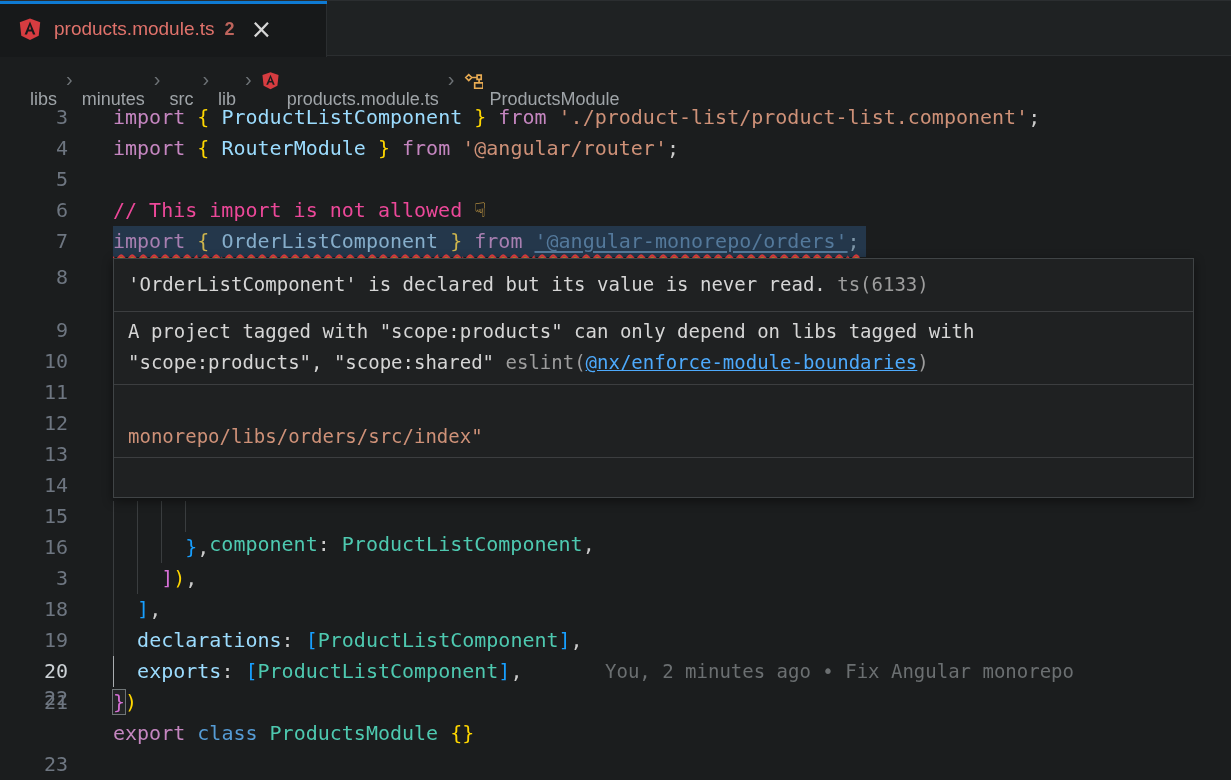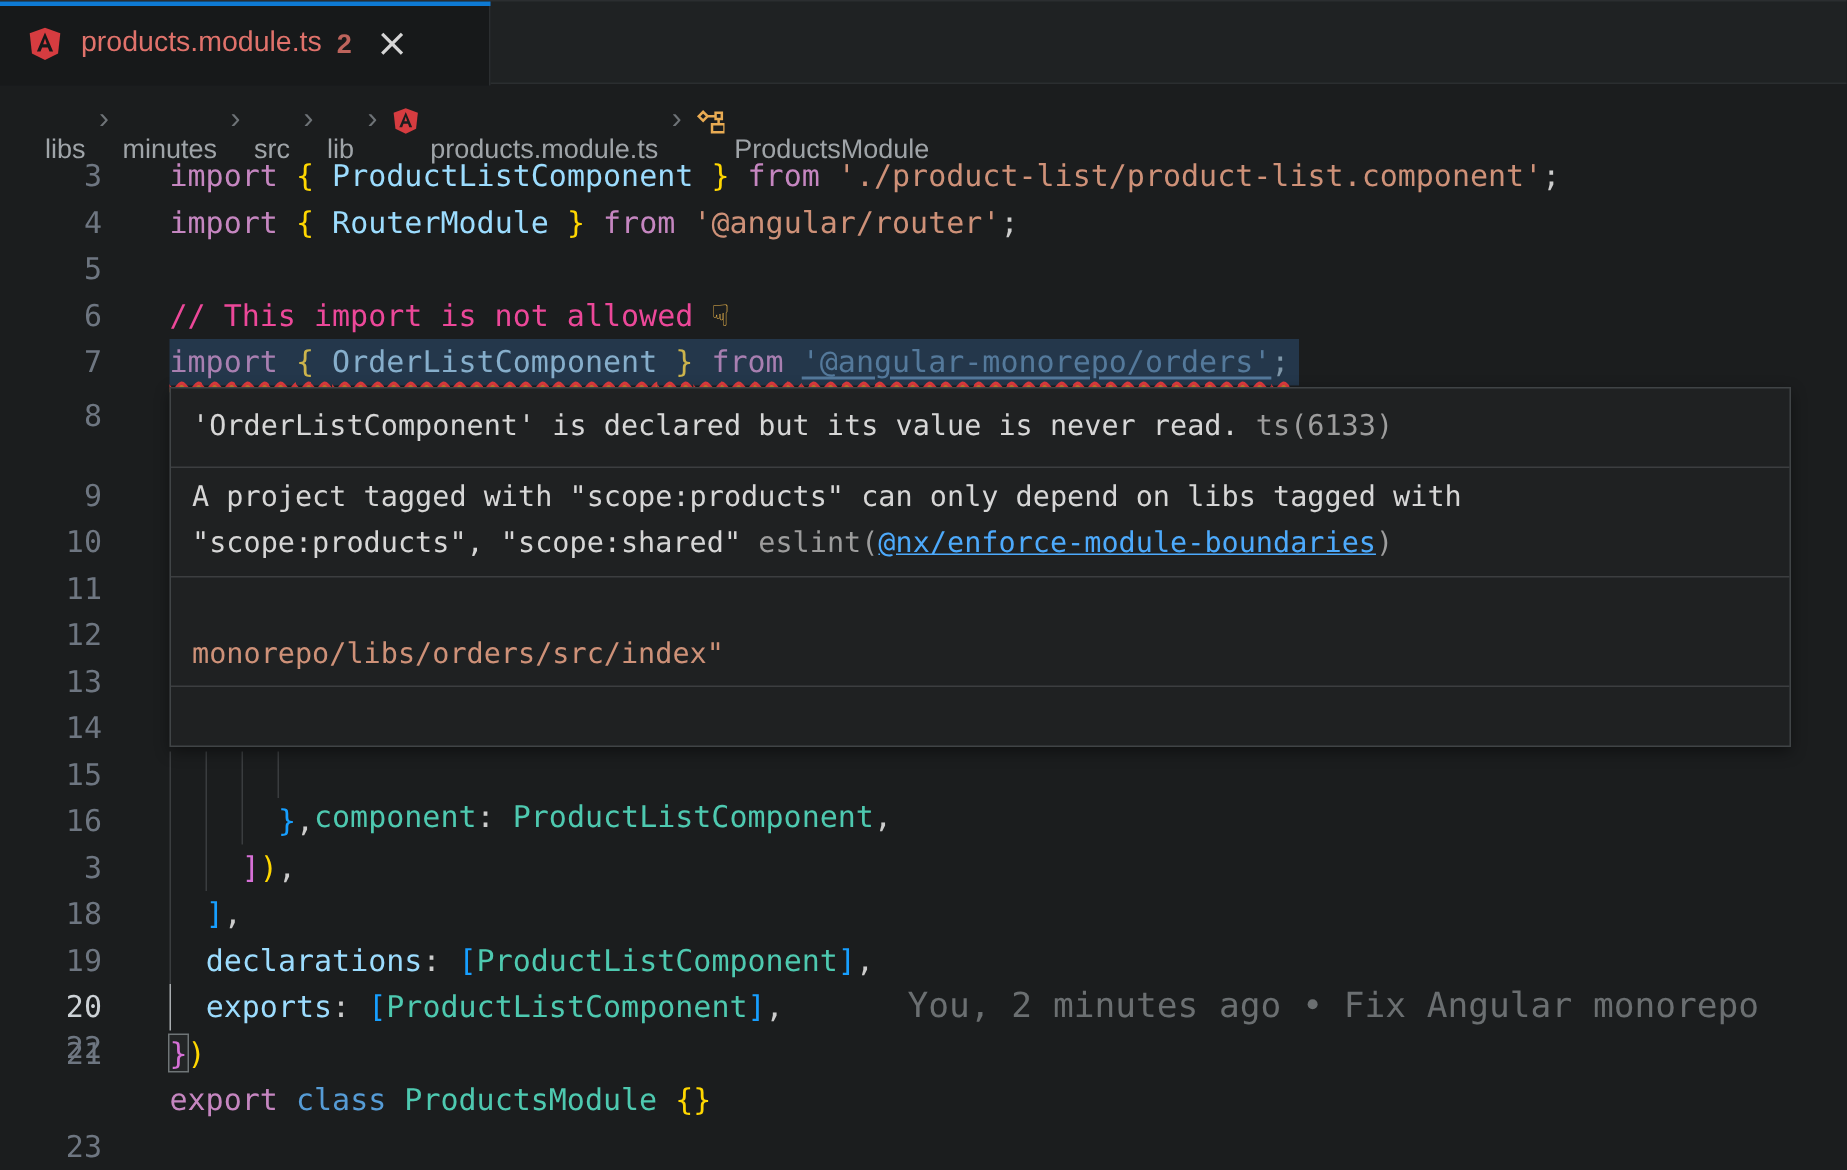--- a/index.html
+++ b/index.html
@@ -50,21 +50,21 @@
   .kw_d { color:#a87fb1; }
   .b1_d { color:#cdb44c; }
   .id_d { color:#86aecb; }
   .pl_d { color:#7e96a8; }
   .str_l { color:#54799b; text-decoration:underline solid #54799b; text-decoration-thickness:1.5px; text-underline-offset:3px; }
 
   .l7 { background:#24374b; padding-right:6px; }
   .sq  { text-decoration:underline wavy #c77f2e; text-decoration-thickness:2px; text-underline-offset:8px; }
   .sq2 { text-decoration:underline wavy #e23a3f; text-decoration-thickness:2px; text-underline-offset:6px;text-align:center; }
 
-  .blame { position:absolute; left:605px; top:656px; height:31px; line-height:31px; font-size:23px; color:#6b6f71; white-space:pre; }
+  .blame { position:absolute; left:605px; top:656px; height:31px; line-height:31px; font-size:19px; color:#6b6f71; white-space:pre; }
 
   
   .hover { position:absolute; left:113px; top:157px; width:1081px; height:240px; background:#1f2122;
            border:1px solid #404446; box-shadow:0 3px 10px rgba(0,0,0,.45); font-size:19px; }
   .hv-row { position:absolute; left:14px; right:14px; line-height:31px; white-space:pre; color:#d6d6d6; }
   .hv-sep { position:absolute; left:0; width:100%; height:1px; background:#3c3e40; }
   .hv-dim { color:#9d9d9d; }
   .hv-link { color:#4daafc; text-decoration:underline; cursor:pointer; }
   .hv-kw { color:#569cd6; }
   .hv-str { color:#ce9178; }

